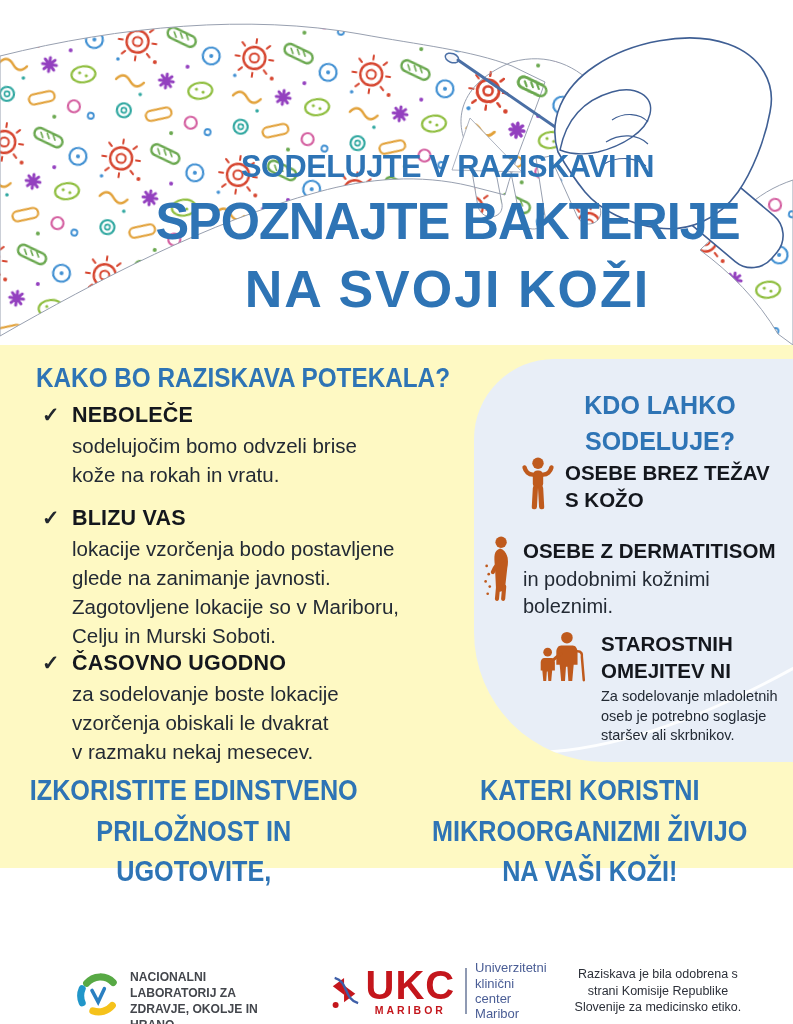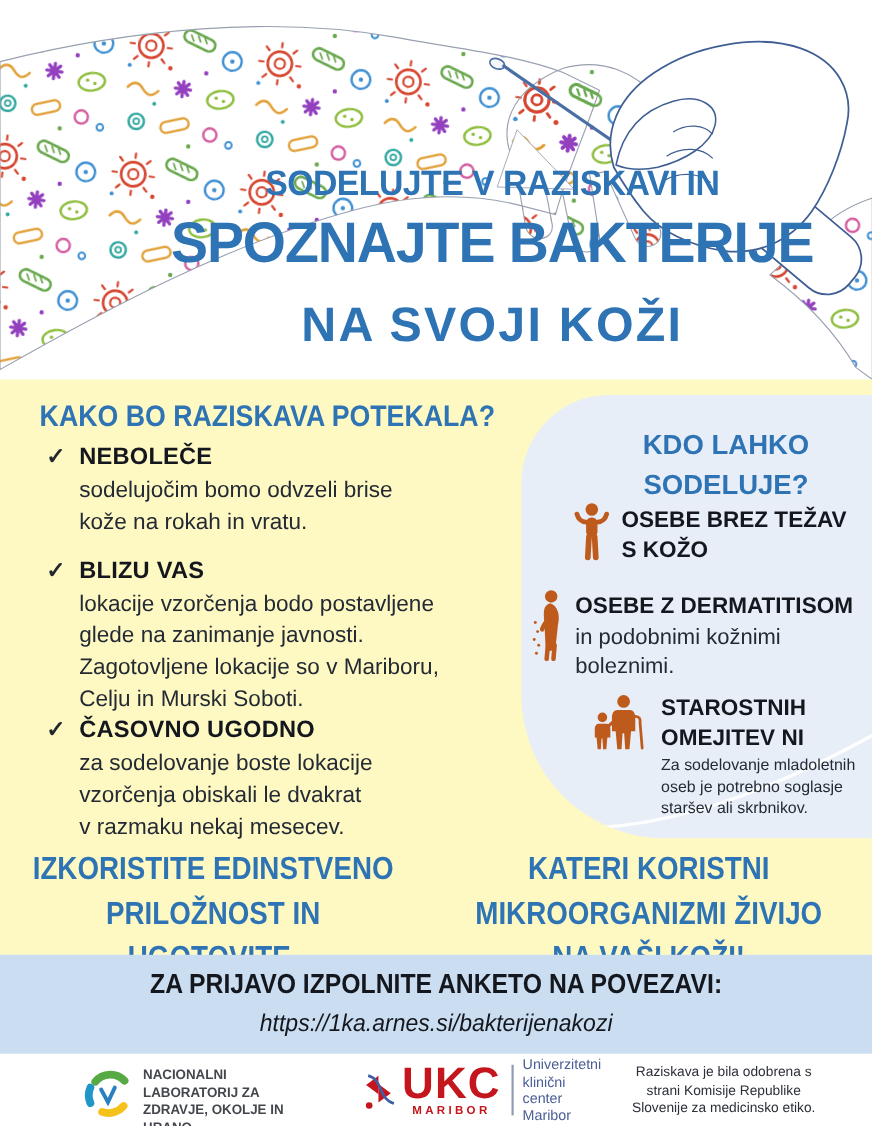--- a/index.html
+++ b/index.html
@@ -5,21 +5,21 @@
   html,body{margin:0;padding:0;background:#ffffff;}
   .poster{position:relative;width:793px;height:1024px;background:#ffffff;overflow:hidden;
           font-family:"Liberation Sans",sans-serif;}
 
   
   .hero{position:absolute;top:0;left:0;width:793px;height:345px;}
   .hero svg{display:block;}
   .title{position:absolute;top:148px;left:130px;right:28px;text-align:center;color:#2e74b5;}
   .title-l1{font-size:32px;font-weight:bold;letter-spacing:-0.5px;transform:scaleX(0.96);transform-origin:center;}
   .title-l2{font-size:52px;font-weight:bold;letter-spacing:-1px;margin-top:6px;transform:scaleX(0.97);transform-origin:center;}
-  .title-l3{font-size:44px;font-weight:bold;letter-spacing:2px;margin-top:20px;}
+  .title-l3{font-size:52px;font-weight:bold;letter-spacing:2px;margin-top:8px;}
 
   
   .main{position:absolute;top:345px;left:0;width:793px;height:425px;background:#fef9c3;}
   .panel{position:absolute;top:14px;bottom:8px;left:474px;right:0;background:#e8eef7;
          border-radius:80px 0 0 130px;overflow:hidden;}
   .panel-arc{position:absolute;left:-10px;bottom:-8px;}
 
   .how-heading{position:absolute;top:18px;left:36px;color:#2e74b5;font-size:27px;font-weight:bold;
                white-space:nowrap;transform:scaleX(0.9);transform-origin:left;}
   .how-item{position:absolute;left:42px;width:430px;padding-left:30px;box-sizing:border-box;}
@@ -221,24 +221,20 @@
 staršev ali skrbnikov.</div>
       </div>
     </div>
   </div>
 
   <div class="cta">
     <div class="cta-line">IZKORISTITE EDINSTVENO PRILOŽNOST  IN UGOTOVITE,</div>
     <div class="cta-line">KATERI KORISTNI MIKROORGANIZMI ŽIVIJO NA VAŠI KOŽI!</div>
   </div>
 
-  <div class="signup">
-    <div class="signup-label">ZA PRIJAVO IZPOLNITE ANKETO NA POVEZAVI:</div>
-    <a class="signup-url" href="#">https://1ka.arnes.si/bakterijenakozi</a>
-  </div>
 
   <div class="footer">
 
     <div class="nlzoh">
       <svg width="50" height="50" viewBox="0 0 50 50">
         <g fill="none" stroke-linecap="round">
           <path d="M12,13 A20,20 0 0 1 42,12" stroke="#57a944" stroke-width="8"></path>
           <path d="M7,35 A20,20 0 0 1 7,19" stroke="#2196c9" stroke-width="8"></path>
           <path d="M41,38 A20,20 0 0 1 19,44" stroke="#f5c21b" stroke-width="8"></path>
           <path d="M18,21 L25,34 L32,19" stroke="#2a7fc1" stroke-width="4"></path>

